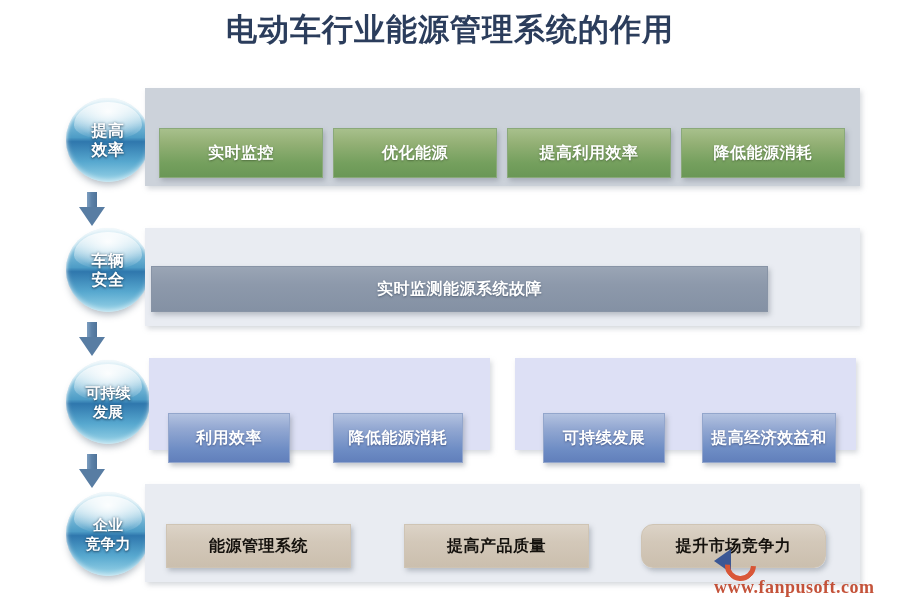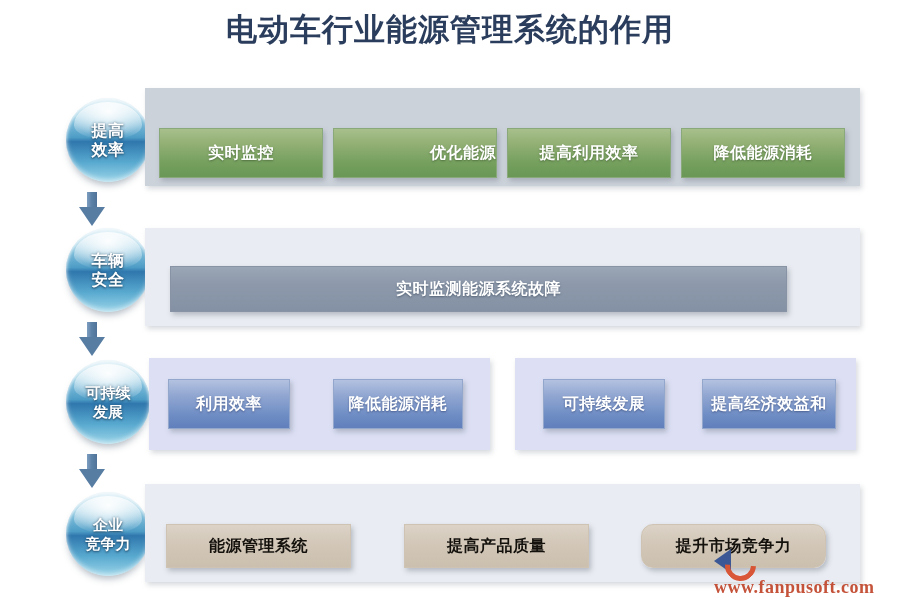--- a/index.html
+++ b/index.html
@@ -153,20 +153,21 @@
     border: 1px solid #8894a6;
     text-shadow: 0 1px 2px rgba(40,55,75,0.55);
   }
 
   
   .chip.blue {
     background: linear-gradient(180deg, #b3c2e0 0%, #93a8d2 30%, #6d8cc4 75%, #617fbb 100%);
     color: #ffffff;
     border: 1px solid #93a6cc;
     text-shadow: 0 1px 2px rgba(35,50,95,0.55);
+    margin-top: 34px;
   }
 
   
   .chip.beige {
     background: linear-gradient(180deg, #dcd3c7 0%, #d3c8b9 40%, #cbbfae 100%);
     color: #14110d;
     border: 1px solid #cfc4b4;
     text-shadow: none;
   }
 
@@ -281,30 +282,30 @@
 
 <div id="rows-layer">
     <div class="row-panel" style="left: 145px; top: 88px; width: 715px; height: 98px; background: rgb(204, 210, 218);"></div>
     <div class="row-panel" style="left: 145px; top: 228px; width: 715px; height: 98px; background: rgb(233, 236, 242);"></div>
     <div class="row-panel" style="left: 149px; top: 358px; width: 341px; height: 92px; background: rgb(221, 224, 245);"></div>
     <div class="row-panel" style="left: 515px; top: 358px; width: 341px; height: 92px; background: rgb(221, 224, 245);"></div>
     <div class="row-panel" style="left: 145px; top: 484px; width: 715px; height: 98px; background: rgb(233, 236, 242);"></div>
     <div class="chip green" style="left: 159px; top: 128px; width: 164px; height: 50px;">
       <span>实时监控</span>
     </div>
-    <div class="chip green" style="left: 333px; top: 128px; width: 164px; height: 50px; justify-content: flex-end;">
+    <div class="chip green" style="left: 333px; top: 128px; width: 164px; height: 50px;">
       <span>优化能源</span>
     </div>
     <div class="chip green" style="left: 507px; top: 128px; width: 164px; height: 50px;">
       <span>提高利用效率</span>
     </div>
     <div class="chip green" style="left: 681px; top: 128px; width: 164px; height: 50px;">
       <span>降低能源消耗</span>
     </div>
-    <div class="chip slate" style="left: 170px; top: 266px; width: 617px; height: 46px; text-align: right;">
+    <div class="chip slate" style="left: 151px; top: 266px; width: 617px; height: 46px; text-align: right;">
       <span>实时监测能源系统故障</span>
     </div>
     <div class="chip blue" style="left: 168px; top: 379px; width: 122px; height: 50px;">
       <span>利用效率</span>
     </div>
     <div class="chip blue" style="left: 333px; top: 379px; width: 130px; height: 50px;">
       <span>降低能源消耗</span>
     </div>
     <div class="chip blue" style="left: 543px; top: 379px; width: 122px; height: 50px;">
       <span>可持续发展</span>

